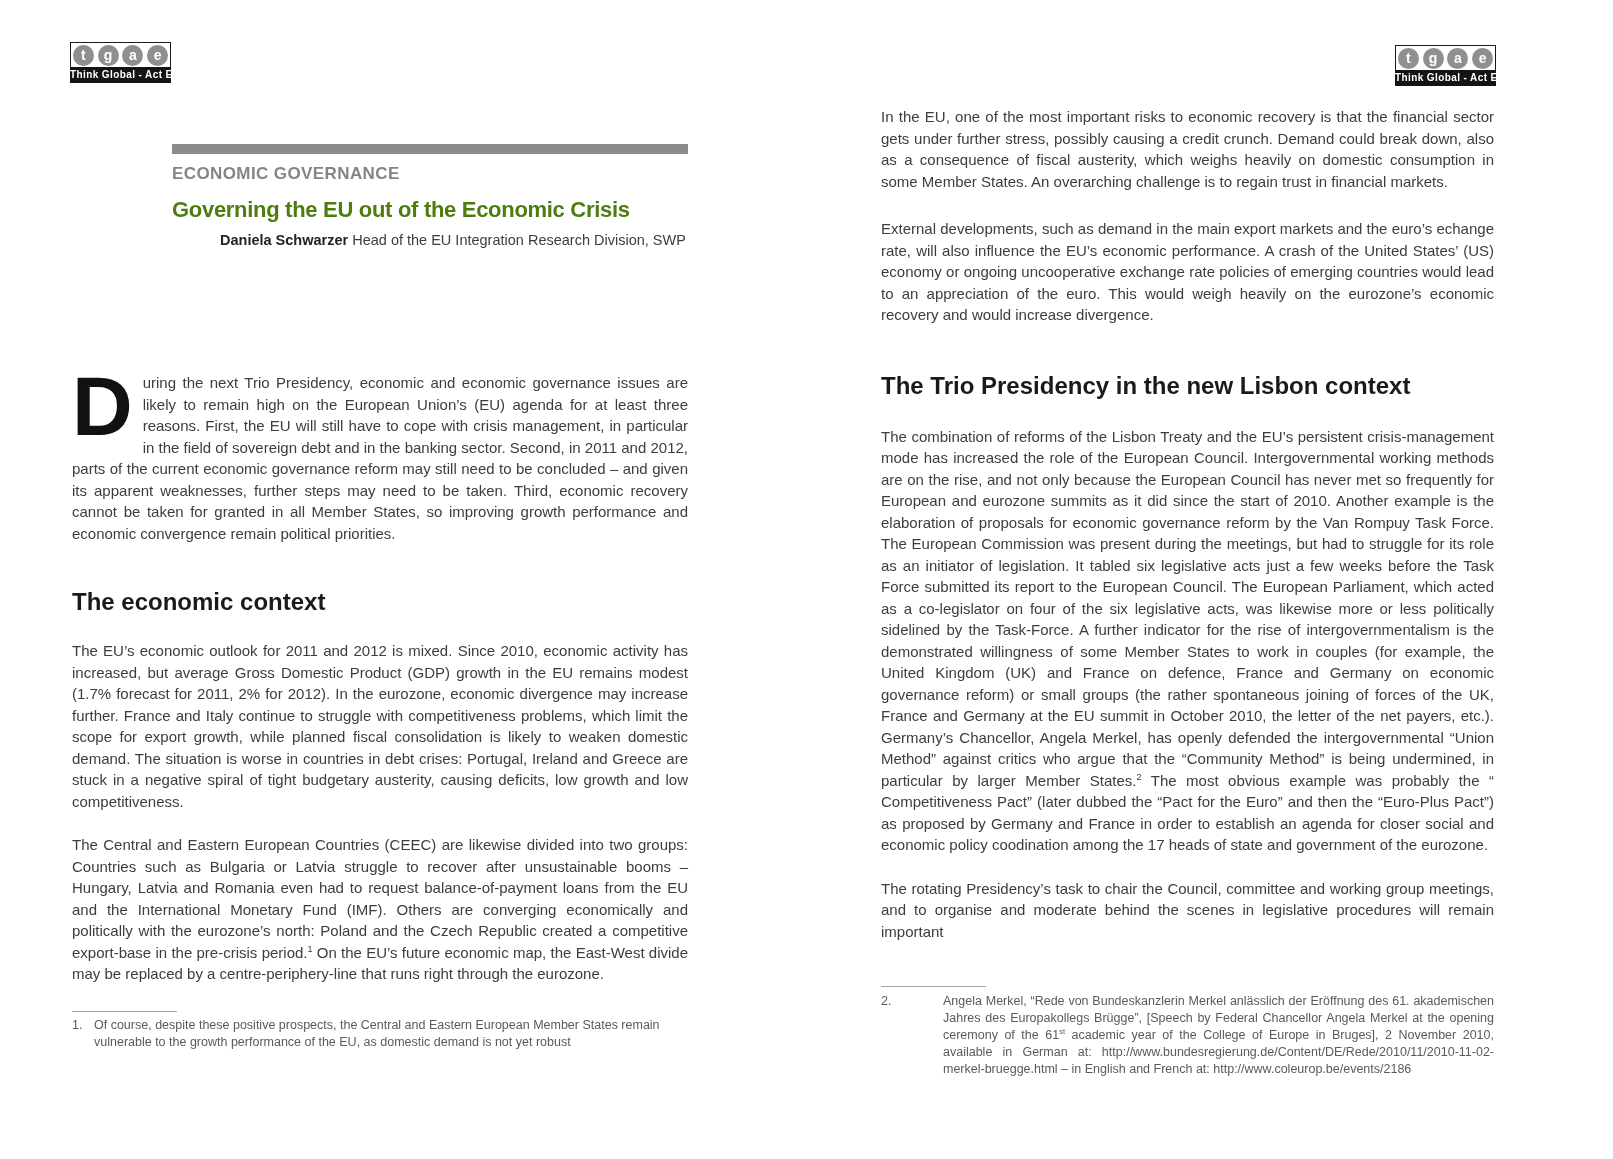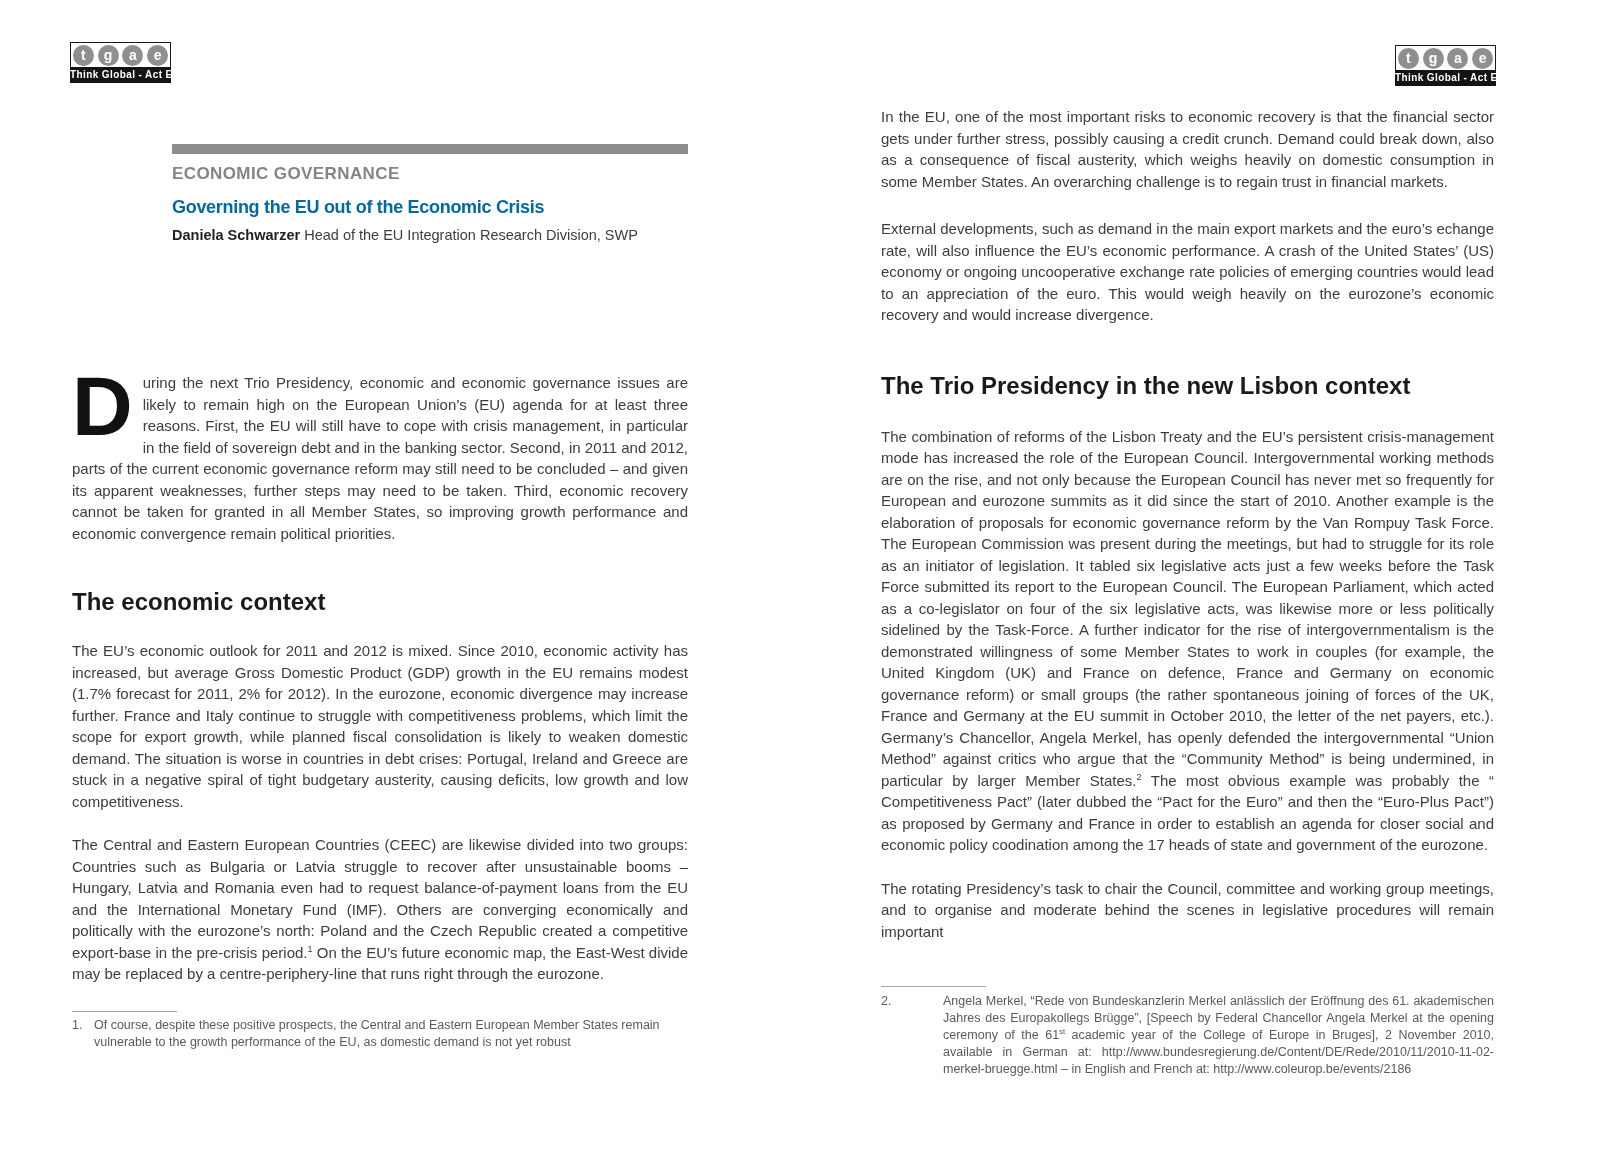--- a/index.html
+++ b/index.html
@@ -16,22 +16,22 @@
   .logo-tile { width:25px; height:24px; display:flex; align-items:center; justify-content:center; background:#fff; }
   .logo-circle { width:21px; height:21px; border-radius:50%; background:#8f8f8f; color:#fff;
                  font-weight:bold; font-size:14px; line-height:21px; text-align:center; }
   .logo-bar { background:#141414; color:#fff; font-size:10px; font-weight:bold;
               text-align:center; padding:2px 0 3px; letter-spacing:0.4px; white-space:nowrap; }
 
   
   .title-block { position:absolute; left:172px; top:144px; width:516px; }
   .rule { height:10px; background:#8c8c8c; }
   .category { margin-top:10px; font-size:17px; font-weight:bold; color:#858585; letter-spacing:0.4px; }
-  .title { margin-top:13px; font-size:18px; font-weight:bold; color:#0369a1; letter-spacing:-0.3px; white-space:nowrap; }
-  .byline { margin-top:9px; font-size:14.5px; color:#3d3d3d; }
+  .title { margin-top:13px; font-size:22px; font-weight:bold; color:#4d7c0f; letter-spacing:-0.3px; white-space:nowrap; }
+  .byline { margin-top:9px; font-size:14.5px; color:#3d3d3d;margin-left:48px; }
   .author-name { font-weight:bold; color:#222; }
 
   
   .col { position:absolute; }
   .col-left  { left:72px;  top:372px; width:616px; }
   .col-right { left:881px; top:106px; width:613px; }
   .para { font-size:15px; line-height:21.5px; text-align:justify; }
   .h2 { font-size:24px; font-weight:bold; color:#1a1a1a; }
   .mt-para { margin-top:24px; }
   .mt-para-sm { margin-top:22px; }

